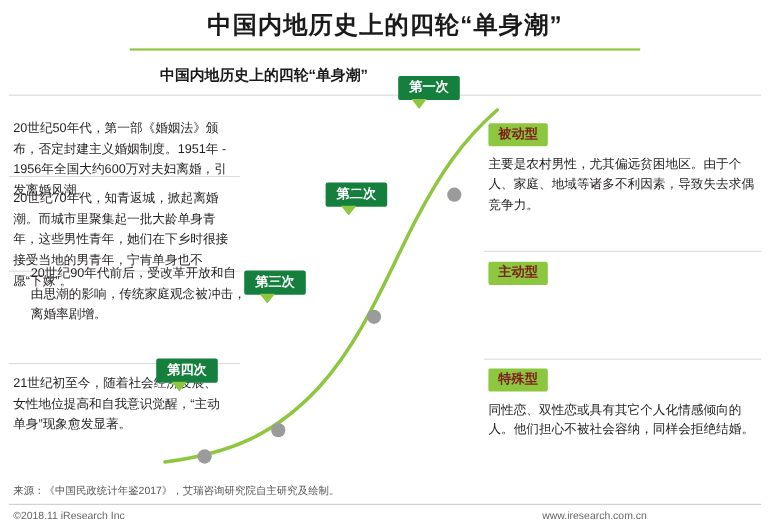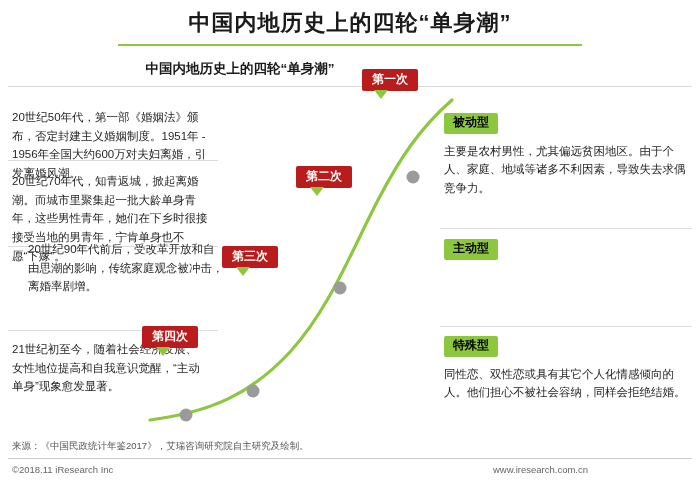--- a/index.html
+++ b/index.html
@@ -105,21 +105,21 @@
     height: 1px;
     background: #dcdcdc;
   }
   .lsep.s1 { top: 160px; }
   .lsep.s2 { top: 246px; }
   .lsep.s3 { top: 330px; }
 
   
   .callout {
     position: absolute;
-    background: #b91c1c;
+    background: #15803d;
     color: #ffffff;
     font-size: 12px;
     font-weight: bold;
     padding: 4px 10px 5px 10px;
     border-radius: 2px;
     white-space: nowrap;
     line-height: 1.1;
   }
   .callout .tail {
     position: absolute;
@@ -140,21 +140,21 @@
 
   
   .rsection {
     position: absolute;
     left: 444px;
     width: 250px;
   }
   .rtag {
     display: inline-block;
     background: #8dc63f;
-    color: #000000;
+    color: #7f1d1d;
     font-size: 12px;
     font-weight: bold;
     padding: 3px 9px 4px 9px;
     border-radius: 2px;
     line-height: 1.15;
   }
   .rbody {
     margin-top: 8px;
     font-size: 11.5px;
     line-height: 1.62;

